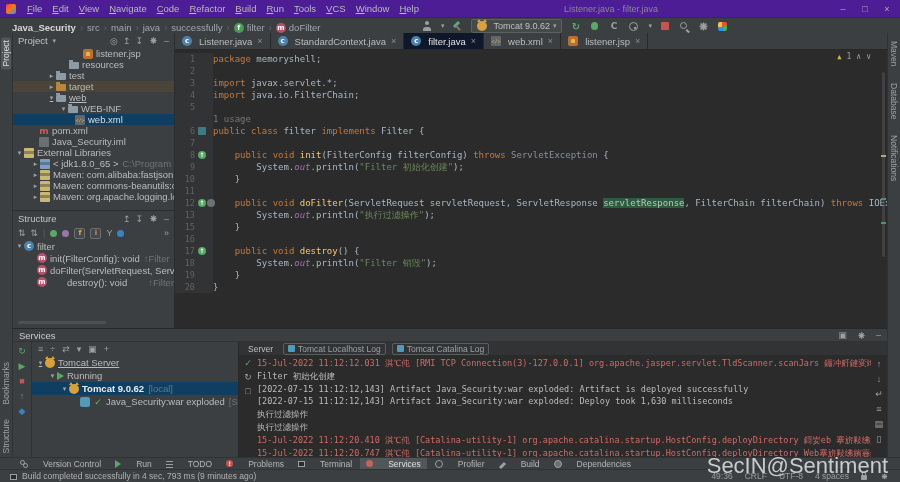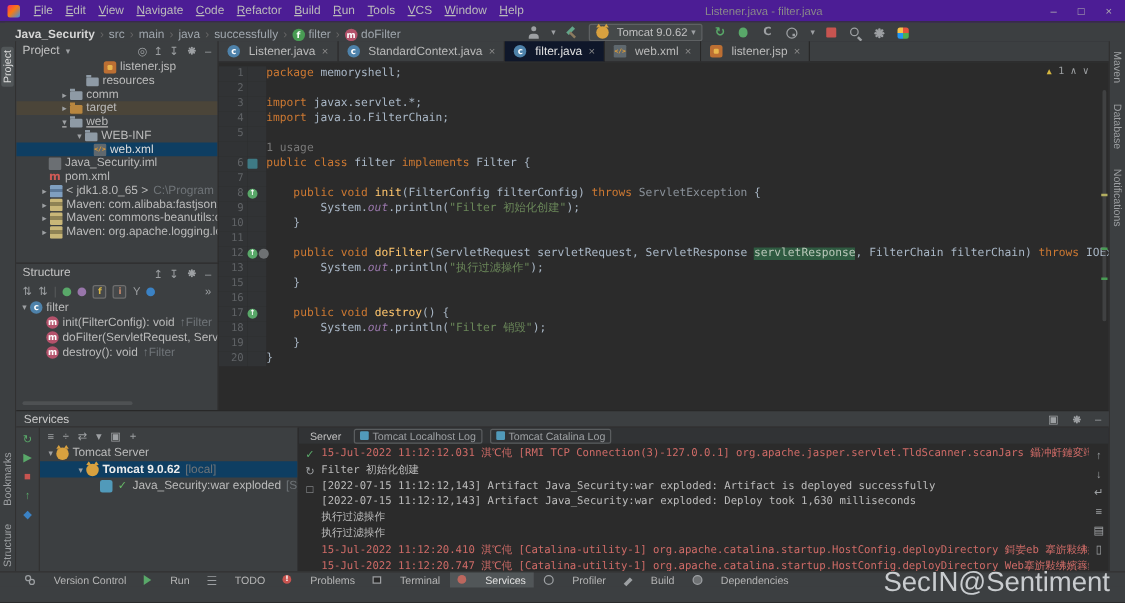--- a/index.html
+++ b/index.html
@@ -309,21 +309,21 @@
           <span class="ic i-jsp"></span>
           <span class="tlabel">listener.jsp</span>
         </div>
         <div class="trow" style="padding-left: 56px;">
           <span class="ic i-folder"></span>
           <span class="tlabel">resources</span>
         </div>
         <div class="trow" style="padding-left: 34px;">
           <span class="chev">▸</span>
           <span class="ic i-folder"></span>
-          <span class="tlabel">comm</span>
+          <span class="tlabel">test</span>
         </div>
         <div class="trow exc" style="padding-left: 34px;">
           <span class="chev">▸</span>
           <span class="ic i-folder-ex"></span>
           <span class="tlabel">target</span>
         </div>
         <div class="trow" style="padding-left: 34px; text-decoration: underline;">
           <span class="chev">▾</span>
           <span class="ic i-folder"></span>
           <span class="tlabel">web</span>
@@ -331,26 +331,31 @@
         <div class="trow" style="padding-left: 46px;">
           <span class="chev">▾</span>
           <span class="ic i-folder"></span>
           <span class="tlabel">WEB-INF</span>
         </div>
         <div class="trow sel" style="padding-left: 62px;">
           <span class="ic i-xml"></span>
           <span class="tlabel">web.xml</span>
         </div>
         <div class="trow" style="padding-left: 26px;">
+          <span class="ic i-mvn"></span>
+          <span class="tlabel">pom.xml</span>
+        </div>
+        <div class="trow" style="padding-left: 26px;">
           <span class="ic i-iml"></span>
           <span class="tlabel">Java_Security.iml</span>
         </div>
-        <div class="trow" style="padding-left: 26px;">
-          <span class="ic i-mvn"></span>
-          <span class="tlabel">pom.xml</span>
+        <div class="trow" style="padding-left: 2px;">
+          <span class="chev">▾</span>
+          <span class="ic i-lib"></span>
+          <span class="tlabel">External Libraries</span>
         </div>
         <div class="trow" style="padding-left: 18px;">
           <span class="chev">▸</span>
           <span class="ic i-jdk"></span>
           <span class="tlabel">&lt; jdk1.8.0_65 &gt;</span>
           <span class="tsfx">C:\Program Files</span>
         </div>
         <div class="trow" style="padding-left: 18px;">
           <span class="chev">▸</span>
           <span class="ic i-lib"></span>
@@ -398,21 +403,21 @@
         </div>
         <div class="trow" style="padding-left: 24px;">
           <span class="ic i-method"></span>
           <span class="tlabel">init(FilterConfig): void</span>
           <span class="tsfx">↑Filter</span>
         </div>
         <div class="trow" style="padding-left: 24px;">
           <span class="ic i-method"></span>
           <span class="tlabel">doFilter(ServletRequest, Servle</span>
         </div>
-        <div class="trow" style="padding-left: 24px;">
+        <div class="trow" style="padding-left: 24px; gap: 17px;">
           <span class="ic i-method"></span>
           <span class="tlabel">destroy(): void</span>
           <span class="tsfx">↑Filter</span>
         </div>
       </div>
     <div class="hbar"></div>
   </div>
 
   <div class="editor">
     <div class="tabbar" id="tabbar">
@@ -496,24 +501,29 @@
       <div class="vtreewrap">
         <div class="vtree-toolbar">
           <span>≡</span>
           <span>÷</span>
           <span>⇄</span>
           <span>▾</span>
           <span>▣</span>
           <span>+</span>
         </div>
         <div id="vtree">
-            <div class="trow" style="padding-left: 4px;">
+            <div class="trow" style="padding-left: 4px; text-decoration: underline;">
               <span class="chev">▾</span>
               <span class="ic i-tomcat"></span>
               <span class="tlabel">Tomcat Server</span>
+            </div>
+            <div class="trow" style="padding-left: 16px;">
+              <span class="chev">▾</span>
+              <span class="ic i-run"></span>
+              <span class="tlabel">Running</span>
             </div>
             <div class="trow sel" style="padding-left: 28px;">
               <span class="chev">▾</span>
               <span class="ic i-tomcat"></span>
               <span class="tlabel b">Tomcat 9.0.62</span>
               <span class="tsfx">[local]</span>
             </div>
             <div class="trow" style="padding-left: 48px;">
               <span class="ic i-war"></span>
               <span class="ic i-check"></span>
@@ -597,15 +607,27 @@
           <span class="bi bi-build"></span>
           <span>Build</span>
         </span>
         <span class="bbi">
           <span class="bi bi-deps"></span>
           <span>Dependencies</span>
         </span>
       </span>
   </div>
 
+  <div class="statusbar">
+    <span class="bi-terminal bi"></span>
+    <span>Build completed successfully in 4 sec, 793 ms (9 minutes ago)</span>
+    <span class="sright">
+      <span>49:36</span>
+      <span>CRLF</span>
+      <span>UTF-8</span>
+      <span>4 spaces</span>
+      <span class="i-lock"></span>
+      <span class="i-gearcss" style="transform:scale(.7)"></span>
+    </span>
+  </div>
 
   <div class="watermark">SecIN@Sentiment</div>
 </div>
 
 </body></html>

